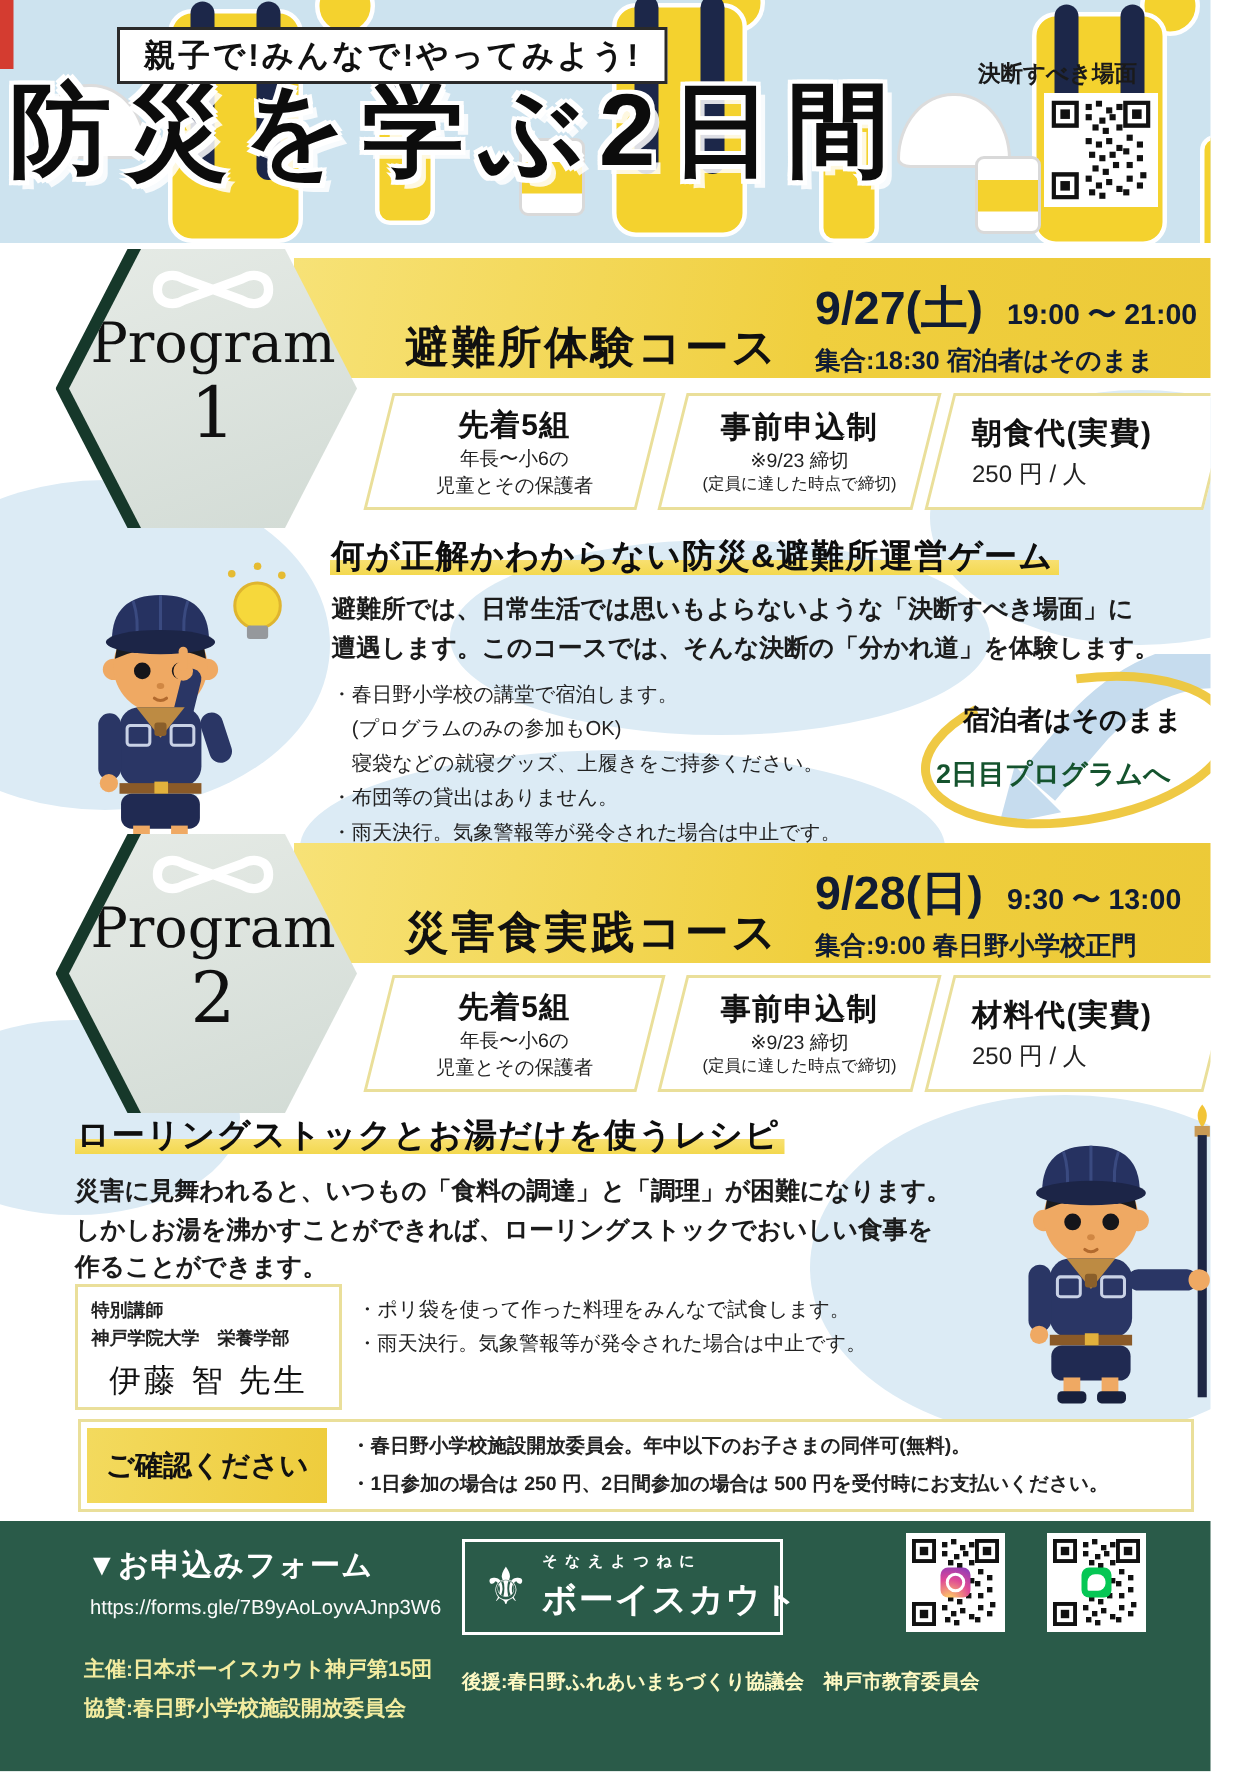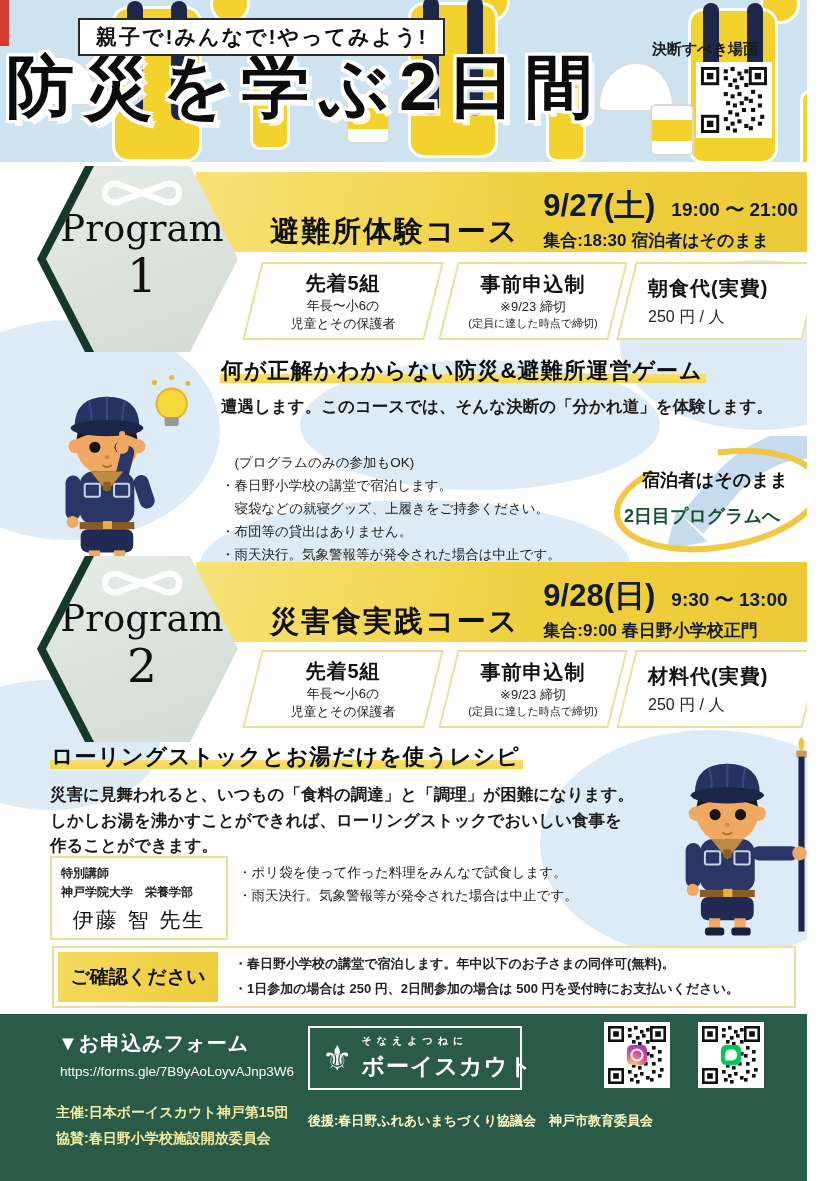--- a/index.html
+++ b/index.html
@@ -249,25 +249,26 @@
       <div class="ibox-in left">
         <div class="ib-title">朝食代(実費)</div>
         <div class="ib-sub price">250 円 / 人</div>
       </div>
     </div>
 
     <div class="sec-h" style="left:220px;top:356px;">
       <span class="hl">何が正解かわからない防災&amp;避難所運営ゲーム</span>
     </div>
     <div class="sec-b" style="left:221px;top:394px;">
+      <div>避難所では、日常生活では思いもよらないような「決断すべき場面」に</div>
       <div>遭遇します。このコースでは、そんな決断の「分かれ道」を体験します。</div>
     </div>
     <div class="blts" style="left:221px;top:452px;">
+      <div>・春日野小学校の講堂で宿泊します。</div>
       <div>　(プログラムのみの参加もOK)</div>
-      <div>・春日野小学校の講堂で宿泊します。</div>
       <div>　寝袋などの就寝グッズ、上履きをご持参ください。</div>
       <div>・布団等の貸出はありません。</div>
       <div>・雨天決行。気象警報等が発令された場合は中止です。</div>
     </div>
 
     <div class="note">
       <svg viewBox="0 0 248 142">
         <path d="M240 10 C205 2 170 16 140 46 L104 88" stroke="#c6dcee" stroke-width="30" fill="none"></path>
         <polygon points="78,114 119.5,105.5 88.5,74.5" fill="#c6dcee"></polygon>
       </svg>
@@ -424,21 +425,21 @@
           <rect x="58" y="190" width="19" height="8" rx="3" fill="#17203d"></rect>
             <rect x="84" y="190" width="19" height="8" rx="3" fill="#17203d"></rect>
         </g>
       </svg>
     </div>
   </section>
 
   <div class="confirm">
     <div class="confirm-label">ご確認ください</div>
     <div class="confirm-items">
-      <div>・春日野小学校の講堂で宿泊します。年中以下のお子さまの同伴可(無料)。</div>
+      <div>・春日野小学校施設開放委員会。年中以下のお子さまの同伴可(無料)。</div>
       <div>・1日参加の場合は 250 円、2日間参加の場合は 500 円を受付時にお支払いください。</div>
     </div>
   </div>
 
   <footer class="footer">
     <div class="f-form-title">▼お申込みフォーム</div>
     <div class="f-url">https://forms.gle/7B9yAoLoyvAJnp3W6</div>
     <div class="f-org">主催:日本ボーイスカウト神戸第15団</div>
     <div class="f-cos">協賛:春日野小学校施設開放委員会</div>
 

